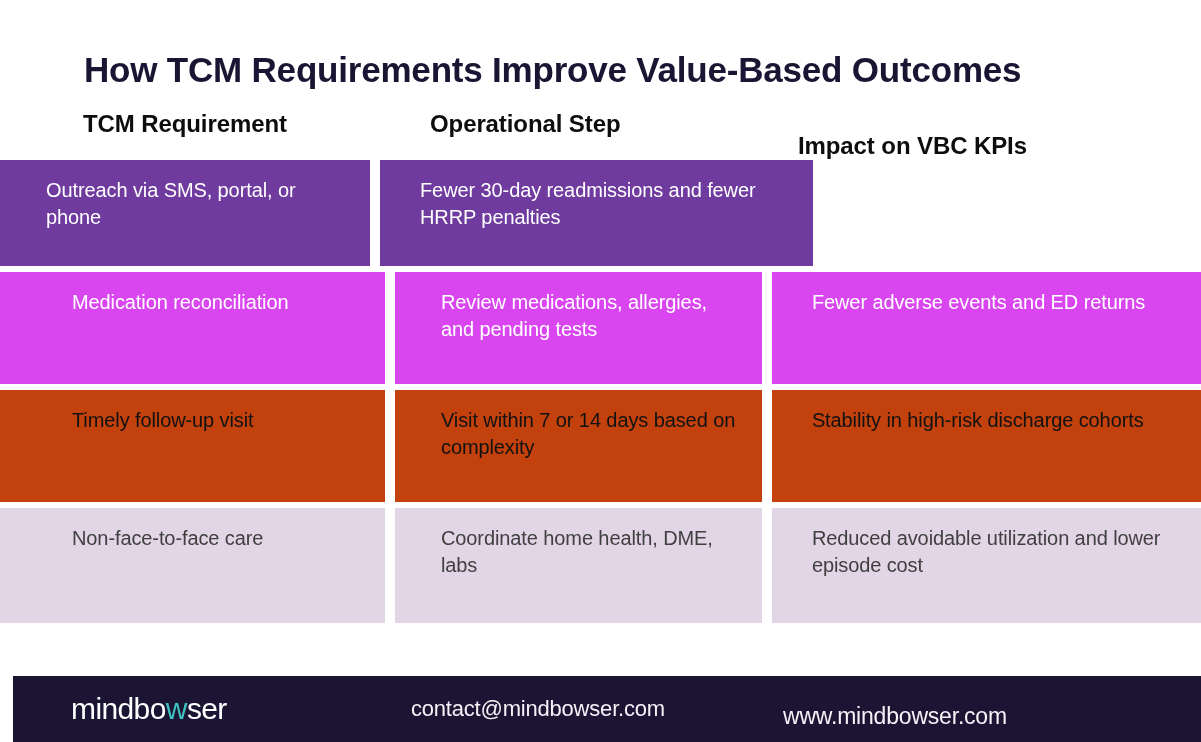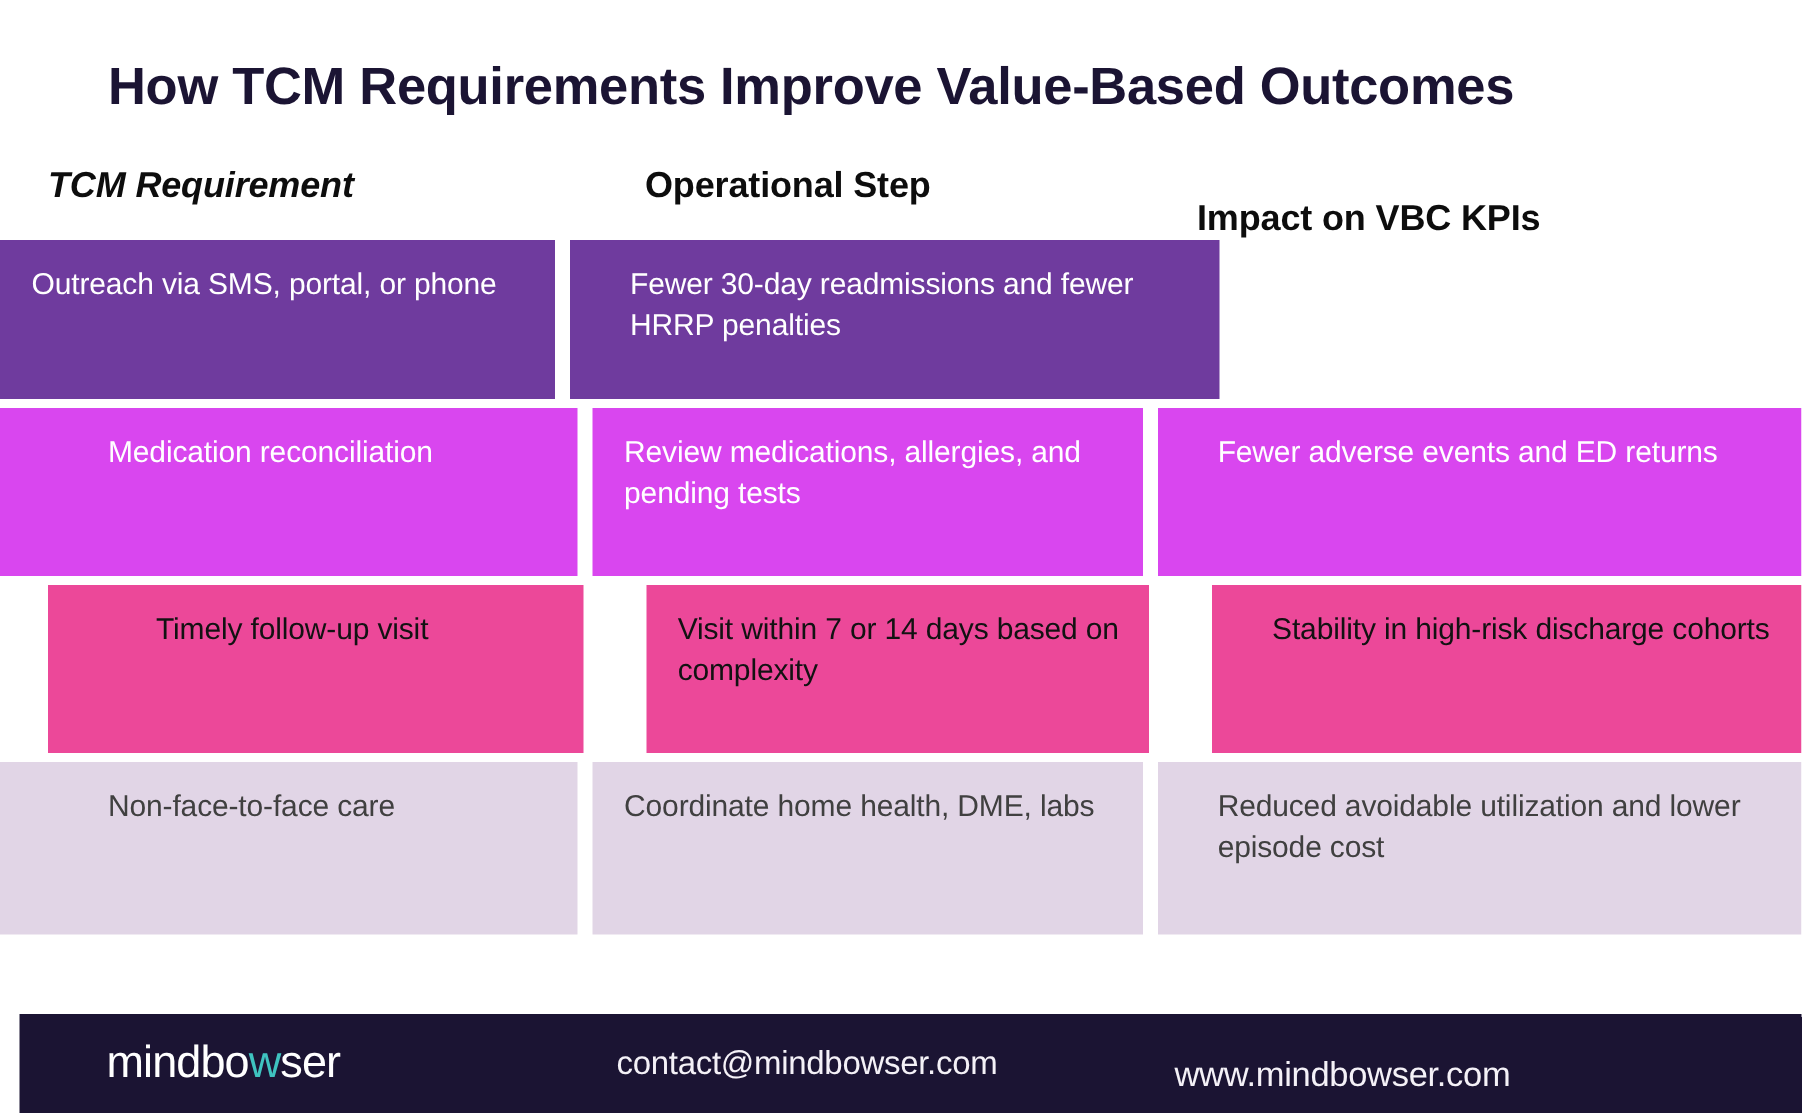--- a/index.html
+++ b/index.html
@@ -25,21 +25,21 @@
   }
 
   
   .title-wrap {
     padding: 36px 0 0 0;
     height: 88px;
     box-sizing: border-box;
     flex: 0 0 auto;
   }
   .title {
-    margin: 0;
+    margin: 12px;
     padding: 0 40px 0 72px;
     font-size: 35px;
     line-height: 44px;
     font-weight: bold;
     letter-spacing: -0.2px;
     color: #1b1433;
     font-family: "Liberation Sans", sans-serif;
   }
 
   
@@ -54,46 +54,46 @@
     box-sizing: border-box;
   }
   .head-cell {
     box-sizing: border-box;
     font-size: 24px;
     line-height: 30px;
     font-weight: bold;
     color: #0d0d0d;
     letter-spacing: -0.1px;
   }
-  .col1 { width: 388px; padding-left: 32px; font-style: italic; }
+  .col1 { width: 388px; padding-left: 83px; }
   .col2 { width: 370px; padding-left: 42px; }
   .col3 { width: 443px; padding-left: 40px; margin-top: 44px; }
 
   
   .data-row {
     display: flex;
     column-gap: 10px;
     margin-bottom: 6px;
   }
   .cell {
     box-sizing: border-box;
     display: block;
     font-size: 20px;
     line-height: 27px;
     letter-spacing: -0.1px;
     padding-top: 17px;
     padding-bottom: 14px;
   }
   .cell.c1 { width: 388px; padding-left: 72px; padding-right: 18px; }
-  .cell.c2 { width: 370px; padding-left: 21px; padding-right: 18px; }
+  .cell.c2 { width: 370px; padding-left: 46px; padding-right: 18px; }
   .cell.c3 { width: 433px; padding-left: 40px; padding-right: 11px; }
 
   .row-purple .cell { background: #6f3b9e; color: #ffffff; height: 106px; }
   .row-teal   .cell { background: #d946ef; color: #ffffff; height: 112px; }
-  .row-mint   .cell { background: #ec4899; color: #121212; height: 112px; margin-left: 32px; }
+  .row-mint   .cell { background: #c2410c; color: #121212; height: 112px; }
   .row-lilac  .cell { background: #e1d5e6; color: #404040; height: 115px; }
 
   
   .footer {
     position: absolute;
     left: 13px;
     bottom: 0;
     width: 1201px;
     height: 66px;
     background: #1b1433;

